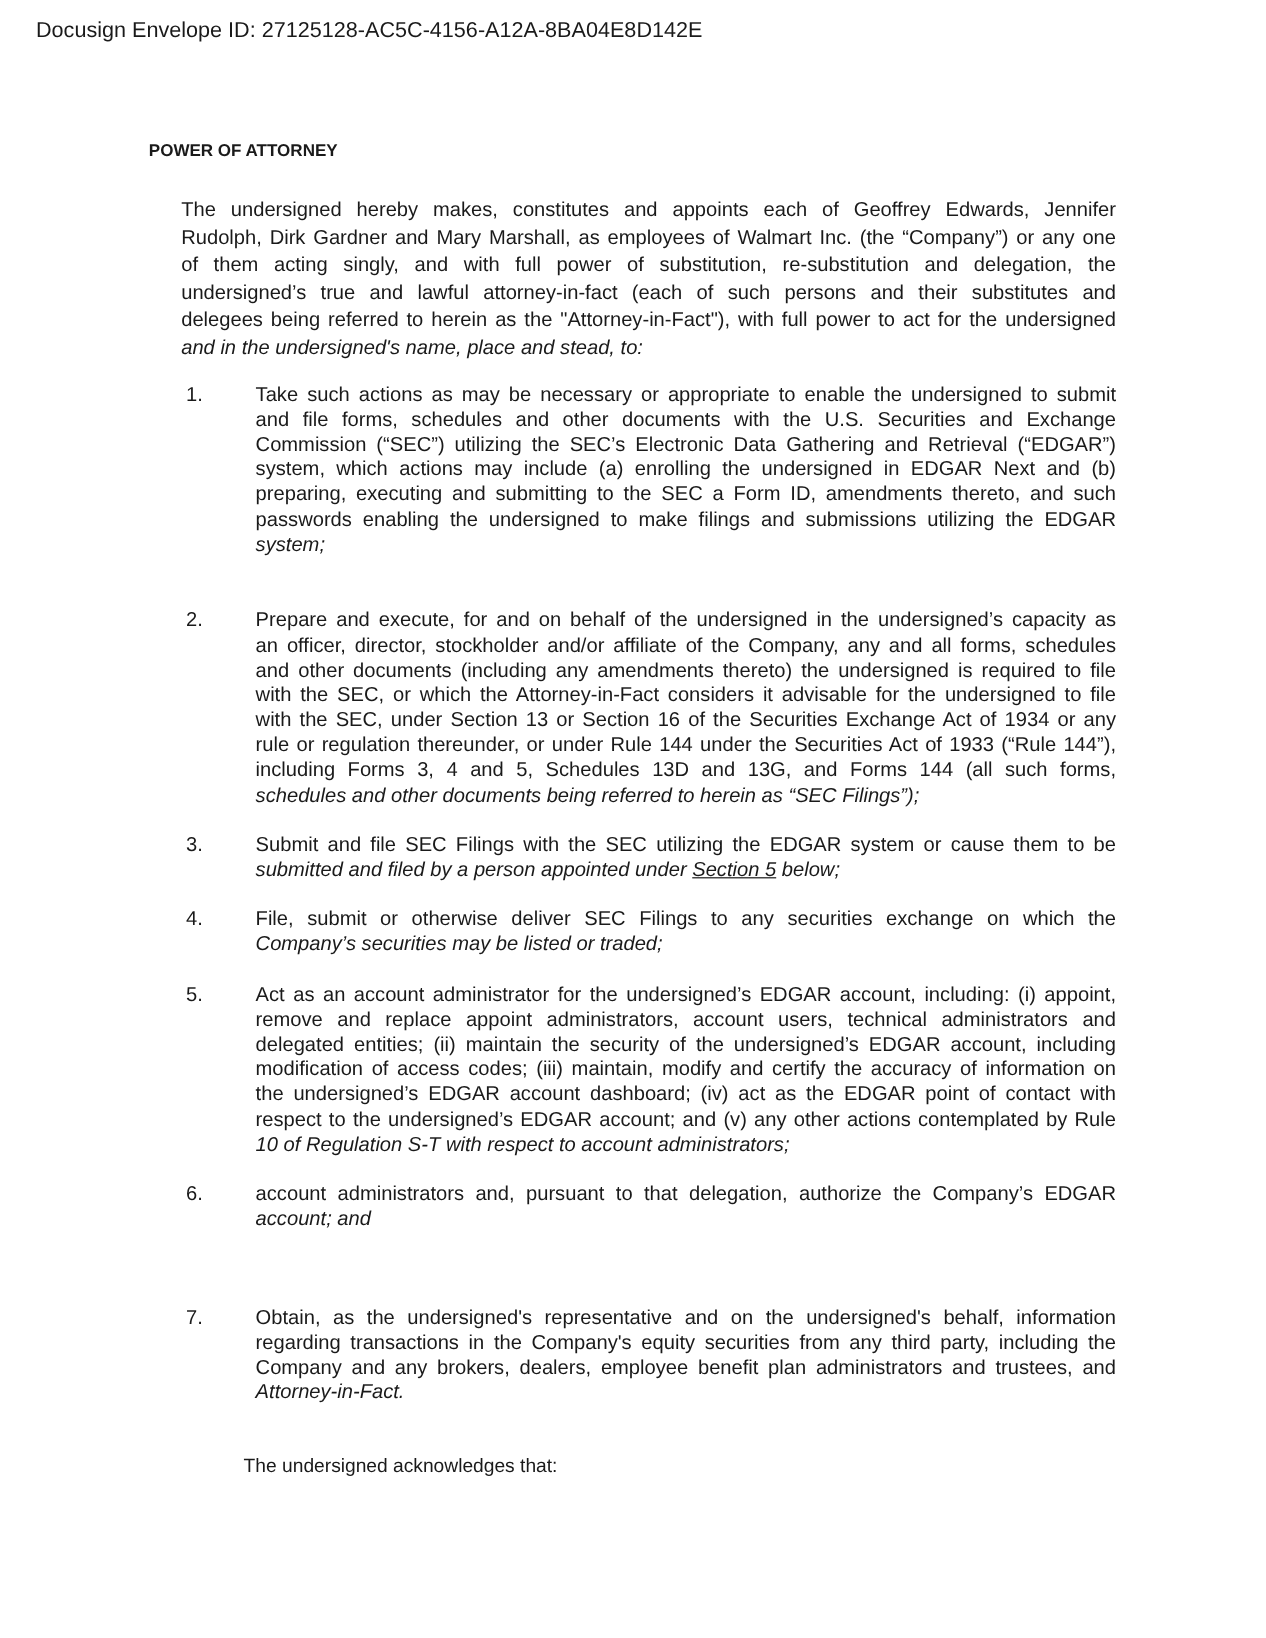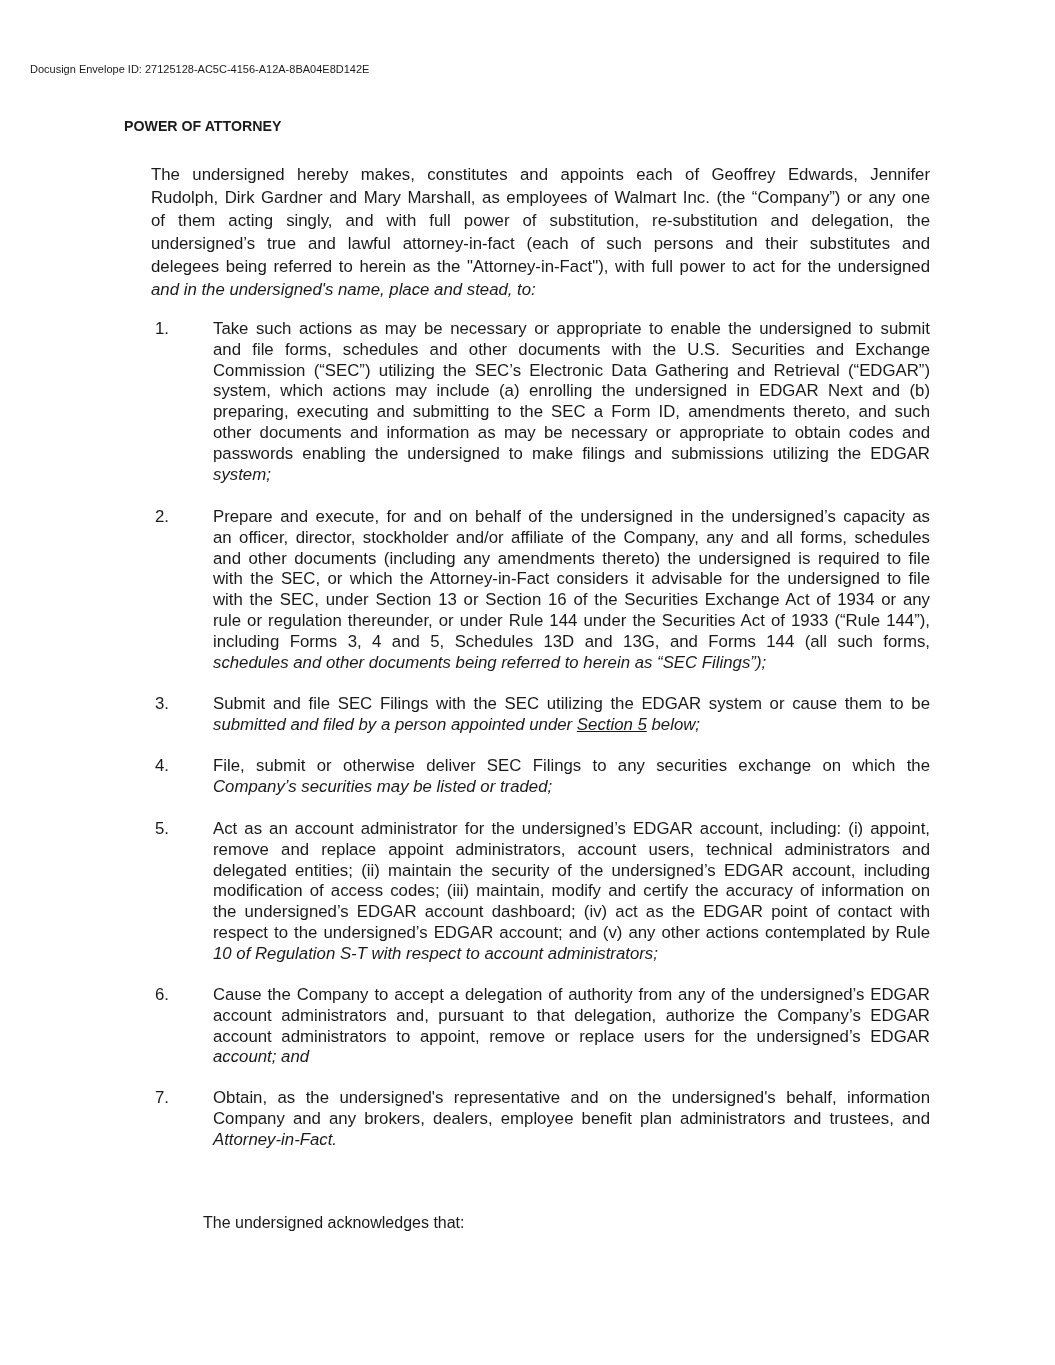--- a/index.html
+++ b/index.html
@@ -2,21 +2,21 @@
 <html><head>
   <meta charset="utf-8">
   <style>
     html, body { margin: 0; padding: 0; background: #ffffff; }
     body {
       width: 1055px; height: 1365px; position: relative; overflow: hidden;
       font-family: "Liberation Sans", sans-serif; color: #1a1a1a;
     }
     .envelope {
       position: absolute; left: 30px; top: 17px;
-      font-size: 11px; line-height: 16px; color: #1a1a1a; white-space: nowrap; margin-top: 44px;
+      font-size: 18px; line-height: 16px; color: #1a1a1a; white-space: nowrap;
     }
     .title {
       position: absolute; left: 124px; top: 117px;
       font-size: 14.2px; font-weight: bold; line-height: 18px; margin: 0;
     }
     .intro {
       position: absolute; left: 124px; top: 163px; width: 806px;
       font-size: 16.8px; line-height: 23px;
     }
     .line { display: block; text-align: justify; text-align-last: justify; white-space: nowrap; margin-left: 27px; }
@@ -50,21 +50,20 @@
 </div>
 
 <div class="item" style="top:319px;">
   <span class="num">1.</span>
   <div class="body">
     <span class="line">Take such actions as may be necessary or appropriate to enable the undersigned to submit</span>
     <span class="line">and file forms, schedules and other documents with the U.S. Securities and Exchange</span>
     <span class="line">Commission (“SEC”) utilizing the SEC’s Electronic Data Gathering and Retrieval (“EDGAR”)</span>
     <span class="line">system, which actions may include (a) enrolling the undersigned in EDGAR Next and (b)</span>
     <span class="line">preparing, executing and submitting to the SEC a Form ID, amendments thereto, and such</span>
-    <span class="line">other documents and information as may be necessary or appropriate to obtain codes and</span>
     <span class="line">passwords enabling the undersigned to make filings and submissions utilizing the EDGAR</span>
     <span class="line last">system;</span>
   </div>
 </div>
 
 <div class="item" style="top:507px;">
   <span class="num">2.</span>
   <div class="body">
     <span class="line">Prepare and execute, for and on behalf of the undersigned in the undersigned’s capacity as</span>
     <span class="line">an officer, director, stockholder and/or affiliate of the Company, any and all forms, schedules</span>
@@ -102,29 +101,28 @@
     <span class="line">modification of access codes; (iii) maintain, modify and certify the accuracy of information on</span>
     <span class="line">the undersigned’s EDGAR account dashboard; (iv) act as the EDGAR point of contact with</span>
     <span class="line">respect to the undersigned’s EDGAR account; and (v) any other actions contemplated by Rule</span>
     <span class="line last">10 of Regulation S-T with respect to account administrators;</span>
   </div>
 </div>
 
 <div class="item" style="top:985px;">
   <span class="num">6.</span>
   <div class="body">
-    <span class="line">Cause the Company to accept a delegation of authority from any of the undersigned’s EDGAR</span>
     <span class="line">account administrators and, pursuant to that delegation, authorize the Company’s EDGAR</span>
-    <span class="line">account administrators to appoint, remove or replace users for the undersigned’s EDGAR</span>
     <span class="line last">account; and</span>
   </div>
 </div>
 
 <div class="item" style="top:1088px;">
   <span class="num">7.</span>
   <div class="body">
     <span class="line">Obtain, as the undersigned's representative and on the undersigned's behalf, information</span>
+    <span class="line">regarding transactions in the Company's equity securities from any third party, including the</span>
     <span class="line">Company and any brokers, dealers, employee benefit plan administrators and trustees, and</span>
     <span class="line last">Attorney-in-Fact.</span>
   </div>
 </div>
 
 <div class="ack">The undersigned acknowledges that:</div>
 
 </body></html>

